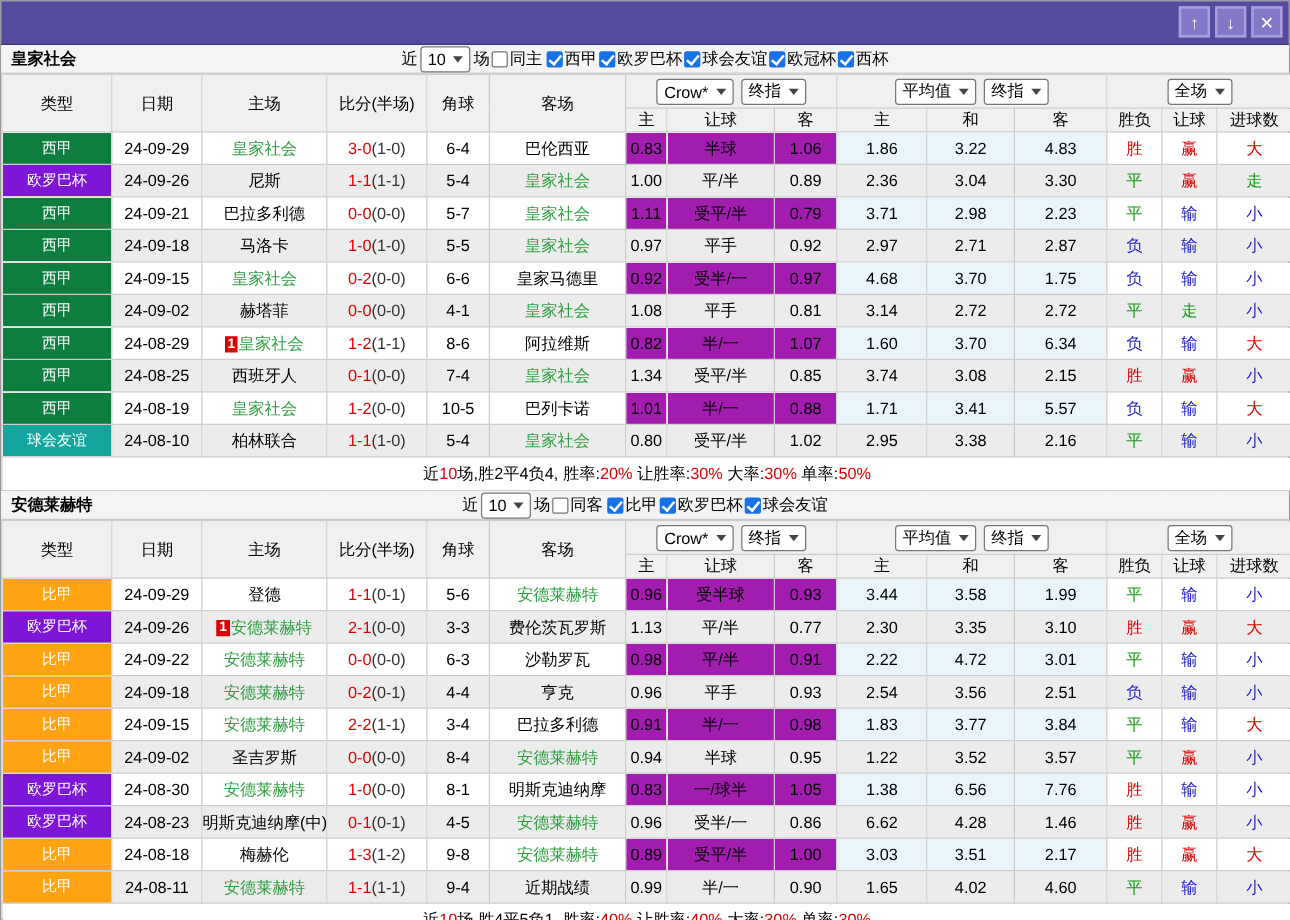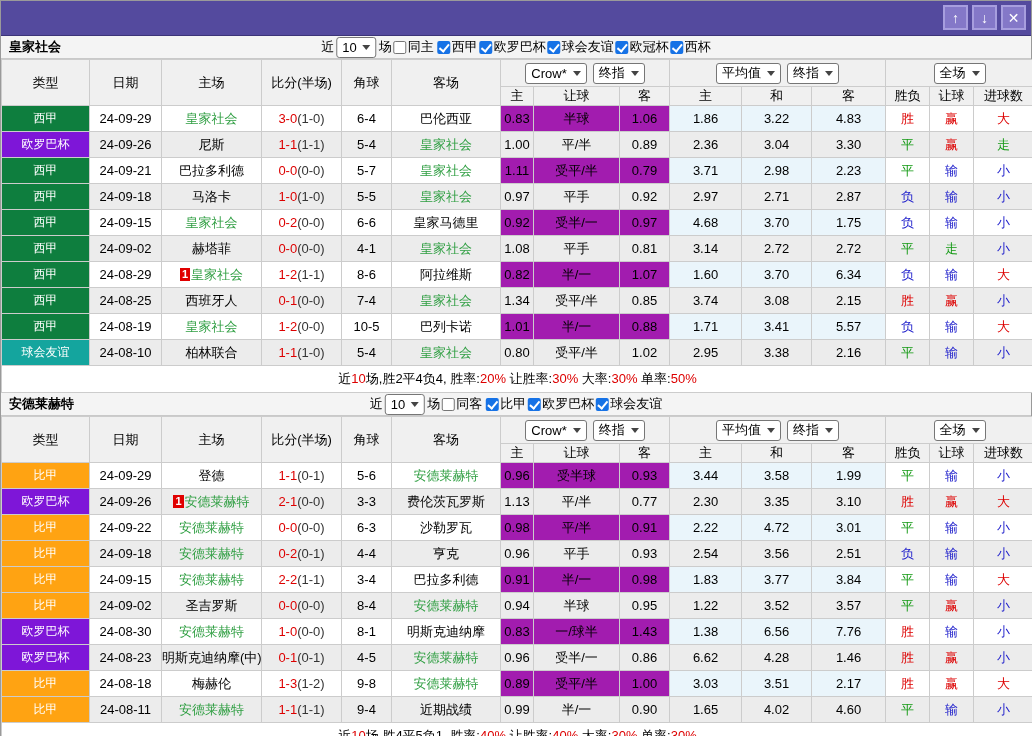--- a/index.html
+++ b/index.html
@@ -563,21 +563,21 @@
   </tr>
           <tr>
     <td class="league" style="background: rgb(126, 22, 216);">欧罗巴杯</td>
     <td>24-08-30</td>
     <td><span class="tname" style="color: rgb(46, 158, 65);">安德莱赫特</span></td>
     <td><span class="sc" style="color: rgb(221, 0, 0);">1-0</span><span class="half">(0-0)</span></td>
     <td>8-1</td>
     <td><span class="tname">明斯克迪纳摩</span></td>
     <td class="odds">0.83</td>
     <td class="odds">一/球半</td>
-    <td class="odds">1.43</td>
+    <td class="odds">1.05</td>
     <td class="avg">1.38</td>
     <td class="avg">6.56</td>
     <td class="avg">7.76</td>
     <td style="color: rgb(221, 0, 0);">胜</td>
     <td style="color: rgb(34, 34, 204);">输</td>
     <td style="color: rgb(34, 34, 204);">小</td>
   </tr>
           <tr class="alt">
     <td class="league" style="background: rgb(126, 22, 216);">欧罗巴杯</td>
     <td>24-08-23</td>

